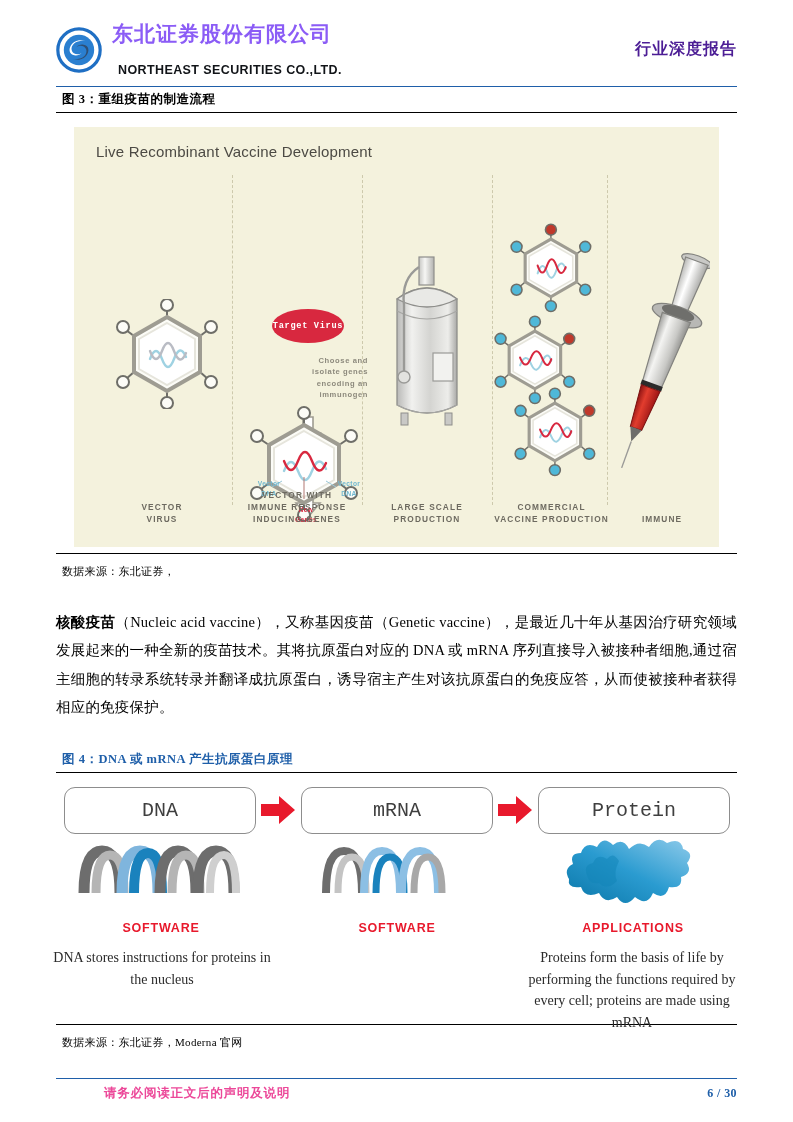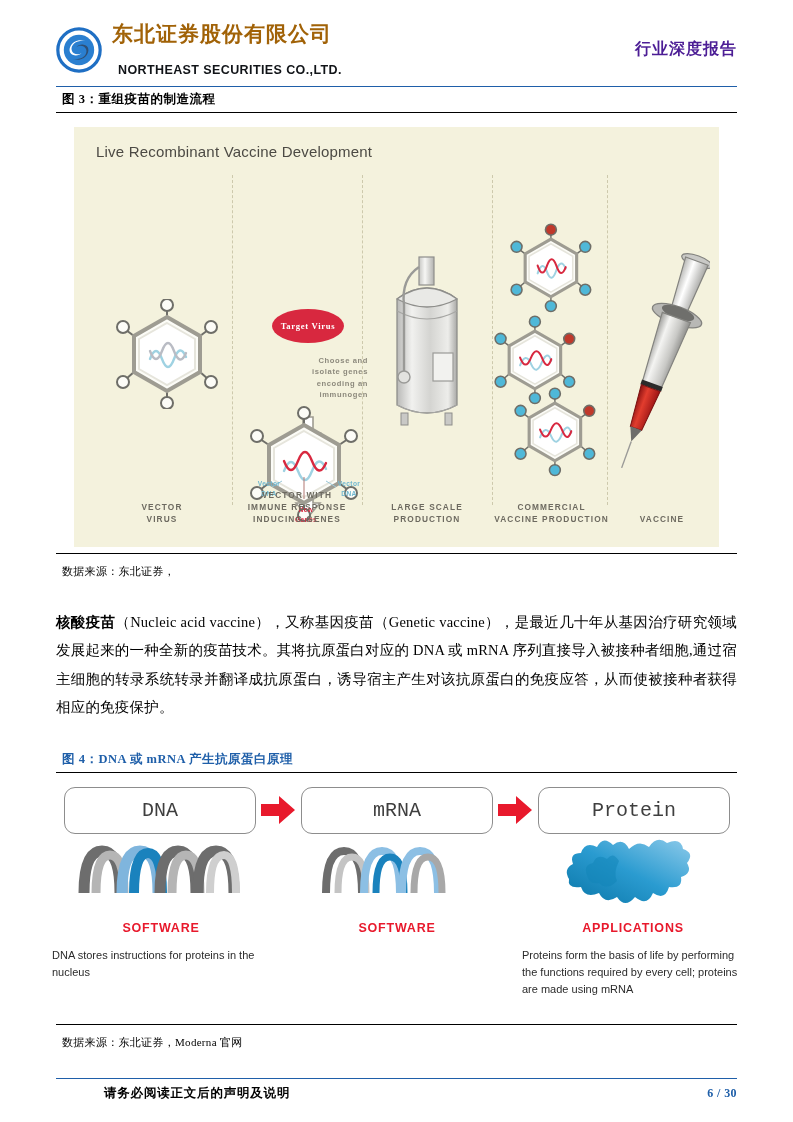--- a/index.html
+++ b/index.html
@@ -47,21 +47,21 @@
     display: flex;
     flex-direction: column;
     justify-content: center;
     line-height: 1;
   }
   .brand-cn {
     font-family: "Liberation Sans", sans-serif;
     font-size: 21px;
     font-weight: bold;
     letter-spacing: 1px;
-    color: #a16207;
+    color: #8b5cf6;
     white-space: nowrap;
   }
   .brand-en {
     font-family: "Liberation Sans", sans-serif;
     font-size: 12.5px;
     font-weight: bold;
     letter-spacing: 0.4px;
     color: #111418;
     margin-top: 20px;
     white-space: nowrap;
@@ -148,21 +148,21 @@
   }
   .target-virus {
     position: absolute;
     left: 198px;
     top: 182px;
     width: 72px;
     height: 34px;
     border-radius: 50%;
     background: #d8283f;
     color: #ffffff;
-    font-family: Liberation Serif, serif;
+    font-family: Liberation Mono, monospace;
     font-size: 8.6px;
     font-weight: bold;
     letter-spacing: 0.7px;
     display: flex;
     align-items: center;
     justify-content: center;
   }
   .tag-blue {
     position: absolute;
     font-family: "Liberation Sans", sans-serif;
@@ -224,43 +224,44 @@
     font-family: "Liberation Sans", sans-serif;
     font-size: 12.5px;
     font-weight: bold;
     color: #e8192c;
     letter-spacing: 0.8px;
     text-align: center;
     width: 210px;
   }
   .f4-desc {
     position: absolute;
-    font-family: Liberation Sans, sans-serif;
-    font-size: 11px;
+    font-family: Liberation Serif, serif;
+    font-size: 14px;
     color: #2b2b2b;
+    text-align: center;
     line-height: 1.55;
     width: 220px;
   }
 
   
   .footer {
     position: absolute;
     left: 56px;
     right: 56px;
     bottom: 34px;
     border-top: 1.4px solid #1f5fa9;
     padding-top: 6px;
     display: flex;
     align-items: center;
     justify-content: space-between;
   }
   .footer-note {
     font-size: 12.5px;
     font-weight: bold;
-    color: #000000;
+    color: #ec4899;
     letter-spacing: 0.8px;
     padding-left: 48px;
     font-family: Liberation Serif, serif;
   }
   .footer-page {
     font-size: 12px;
     font-weight: bold;
     color: #1f5fa9;
     letter-spacing: 0.4px;
   }
@@ -539,21 +540,21 @@
 
       <div class="col-label" style="left:28px;white-space:pre-line">VECTOR
 VIRUS</div>
       <div class="col-label" style="left:163px;white-space:pre-line">VECTOR WITH
 IMMUNE RESPONSE
 INDUCING GENES</div>
       <div class="col-label" style="left:293px;white-space:pre-line">LARGE SCALE
 PRODUCTION</div>
       <div class="col-label" style="left:415px;white-space:pre-line;width:125px">COMMERCIAL
 VACCINE PRODUCTION</div>
-      <div class="col-label" style="left:528px;white-space:pre-line">VACCINE</div>
+      <div class="col-label" style="left:528px;white-space:pre-line">IMMUNE</div>
 
     </div>
   </div>
 
   <div class="fig-source">数据来源：东北证券，</div>
 
   <p class="body-para">
     <b>核酸疫苗</b><span>（Nucleic acid vaccine），又称基因疫苗（Genetic vaccine），是最近几十年从基因治疗研究领域发展起来的一种全新的疫苗技术。其将抗原蛋白对应的 DNA 或 mRNA 序列直接导入被接种者细胞,通过宿主细胞的转录系统转录并翻译成抗原蛋白，诱导宿主产生对该抗原蛋白的免疫应答，从而使被接种者获得相应的免疫保护。</span>
   </p>
 

